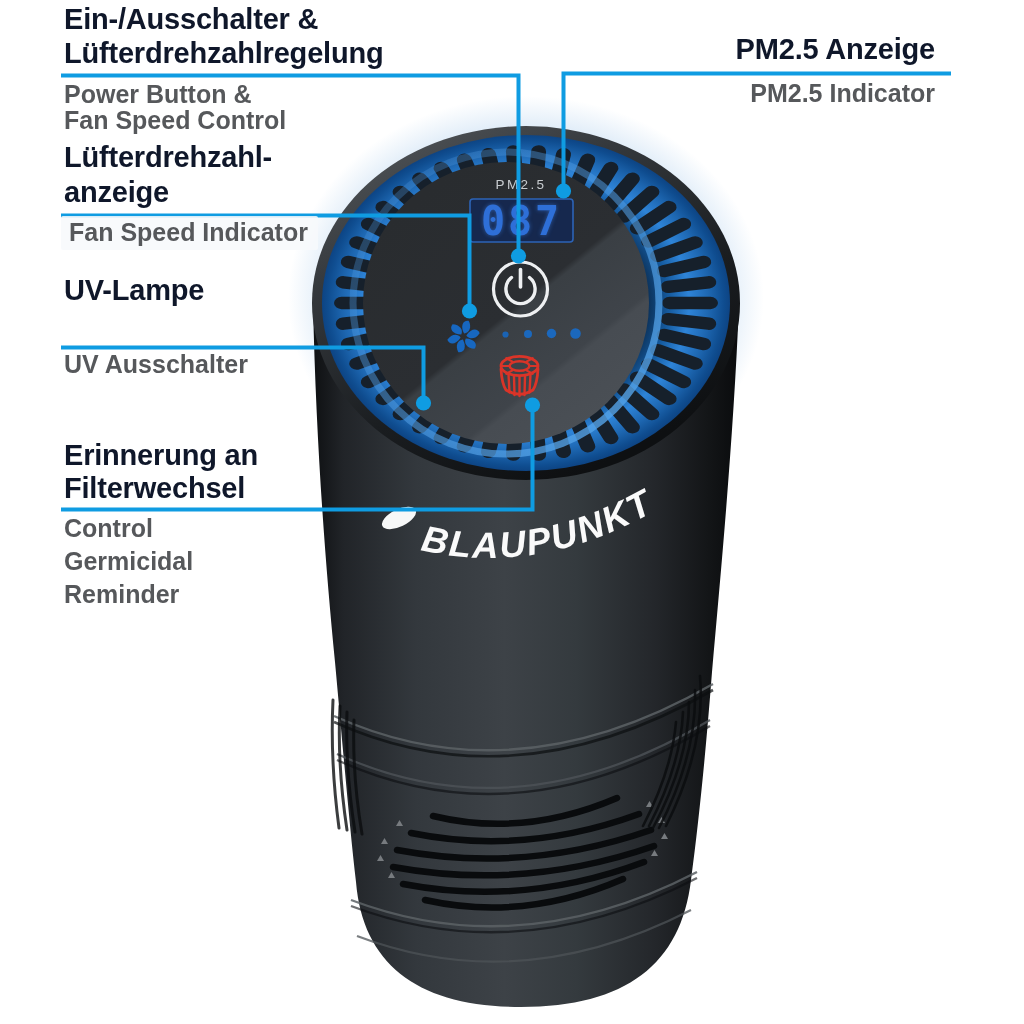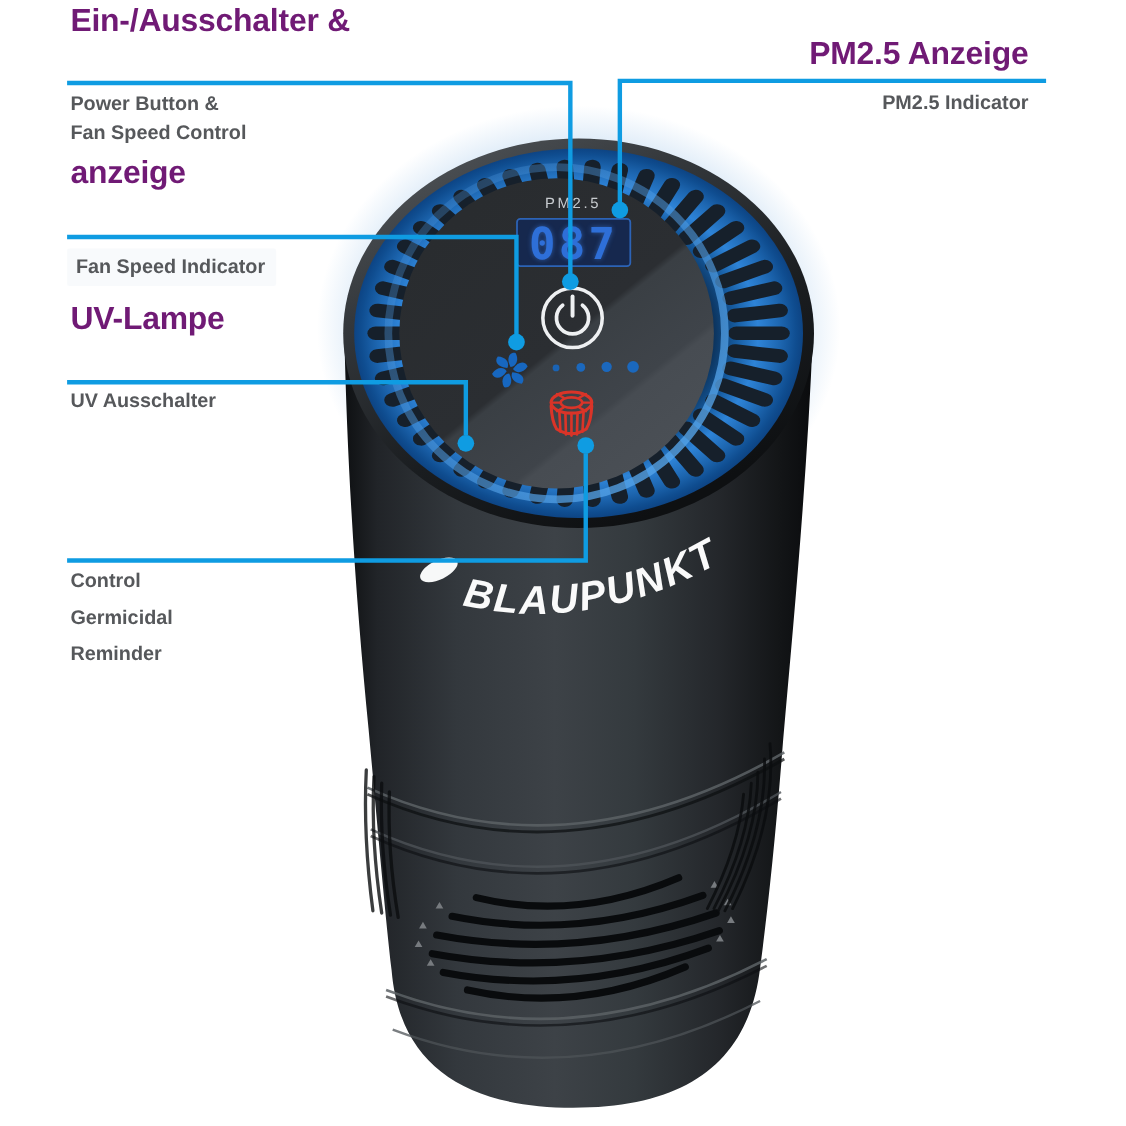--- a/index.html
+++ b/index.html
@@ -2,23 +2,23 @@
 <html><head>
 <meta charset="utf-8">
 <style>
   html,body{margin:0;padding:0;background:#ffffff;}
   #stage{
     position:relative;width:1024px;height:1024px;overflow:hidden;
     background:#ffffff;font-family:"Liberation Sans",sans-serif;
   }
   #stage svg{position:absolute;left:0;top:0;display:block;}
   .lbl{position:absolute;font-weight:bold;white-space:nowrap;z-index:5;}
-  .de{font-size:29px;color:#701a75;letter-spacing:-0.2px;}
-  .en{font-size:18px;color:#56585b;}
-  .boxed{background:rgba(247,249,251,0.86);border-radius:2px;margin-top:10px;}
+  .de{font-size:29px;color:#0f172a;letter-spacing:-0.2px;}
+  .en{font-size:25px;color:#56585b;}
+  .boxed{background:rgba(247,249,251,0.86);border-radius:2px;}
   .alignR{text-align:center;}
 </style>
 </head>
 <body>
 
 <div id="stage">
 
 <svg width="1024" height="1024" viewBox="0 0 1024 1024" xmlns="http://www.w3.org/2000/svg">
   <defs>
     <radialGradient id="gGlow" cx="0.5" cy="0.5" r="0.5">
@@ -240,46 +240,52 @@
     <circle cx="518.5" cy="256" r="7.6"></circle>
     <circle cx="563.5" cy="191" r="7.6"></circle>
     <circle cx="469.5" cy="311" r="7.6"></circle>
     <circle cx="423.5" cy="403" r="7.6"></circle>
     <circle cx="532.5" cy="405" r="7.6"></circle>
   </g>
 </svg>
 
   <div class="lbl de" style="left:64px;top:2px;line-height:34px">
     <div>Ein-/Ausschalter &amp;</div>
+    <div>Lüfterdrehzahlregelung</div>
   </div>
   <div class="lbl en" style="left:64px;top:81px;line-height:26px">
     <div>Power Button &amp;</div>
     <div>Fan Speed Control</div>
   </div>
 
   <div class="lbl de alignR" style="right:89px;top:32px;line-height:34px">
     <div>PM2.5 Anzeige</div>
   </div>
   <div class="lbl en alignR" style="right:89px;top:80px;line-height:26px">
     <div>PM2.5 Indicator</div>
   </div>
 
   <div class="lbl de" style="left:64px;top:140px;line-height:35px">
+    <div>Lüfterdrehzahl-</div>
     <div>anzeige</div>
   </div>
   <div class="lbl en boxed" style="left:61px;top:216px;line-height:26px;padding:3px 10px 5px 8px">
     <div>Fan Speed Indicator</div>
   </div>
 
   <div class="lbl de" style="left:64px;top:273px;line-height:35px">
     <div>UV-Lampe</div>
   </div>
   <div class="lbl en" style="left:64px;top:350px;line-height:29px">
     <div>UV Ausschalter</div>
   </div>
 
+  <div class="lbl de" style="left:64px;top:439px;line-height:33px">
+    <div>Erinnerung an</div>
+    <div>Filterwechsel</div>
+  </div>
   <div class="lbl en" style="left:64px;top:512px;line-height:33px">
     <div>Control</div>
     <div>Germicidal</div>
     <div>Reminder</div>
   </div>
 
 </div>
 
 </body></html>

